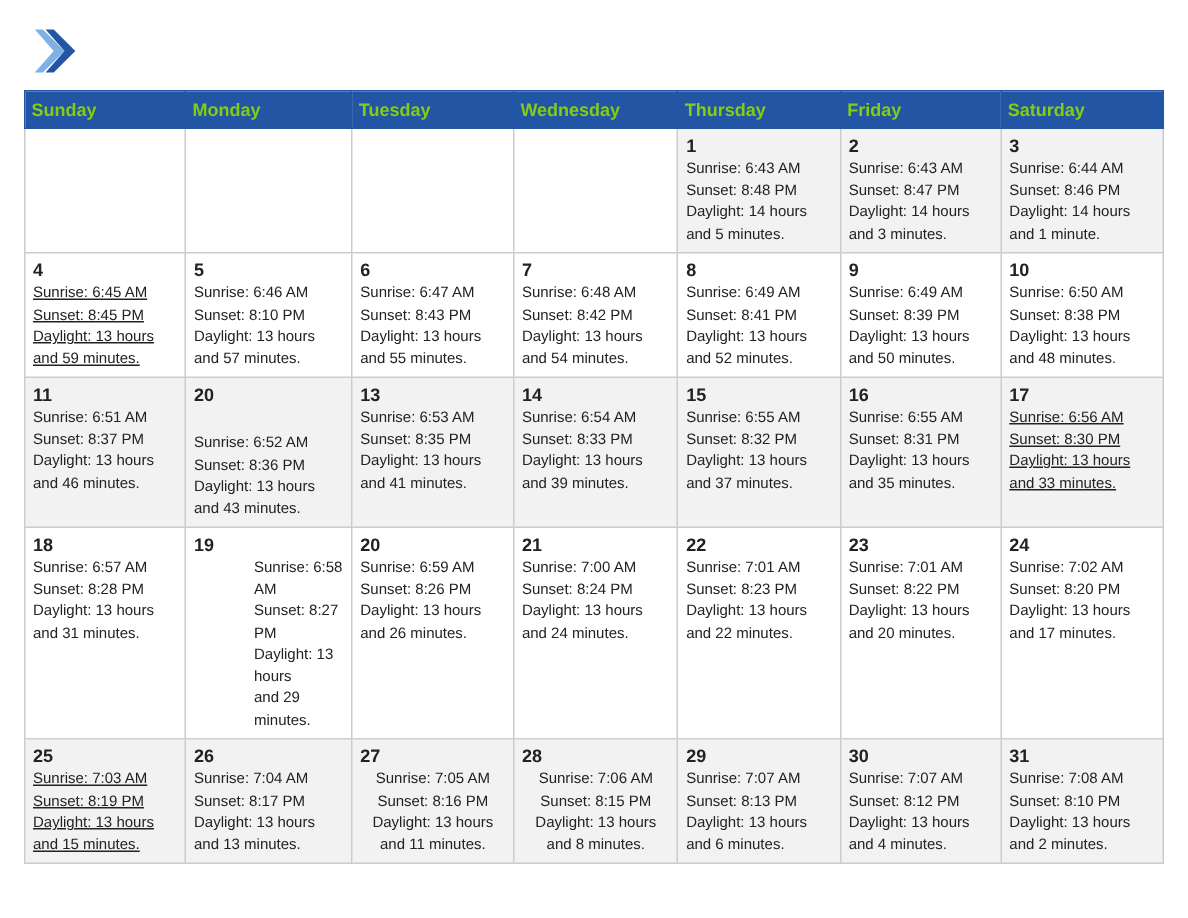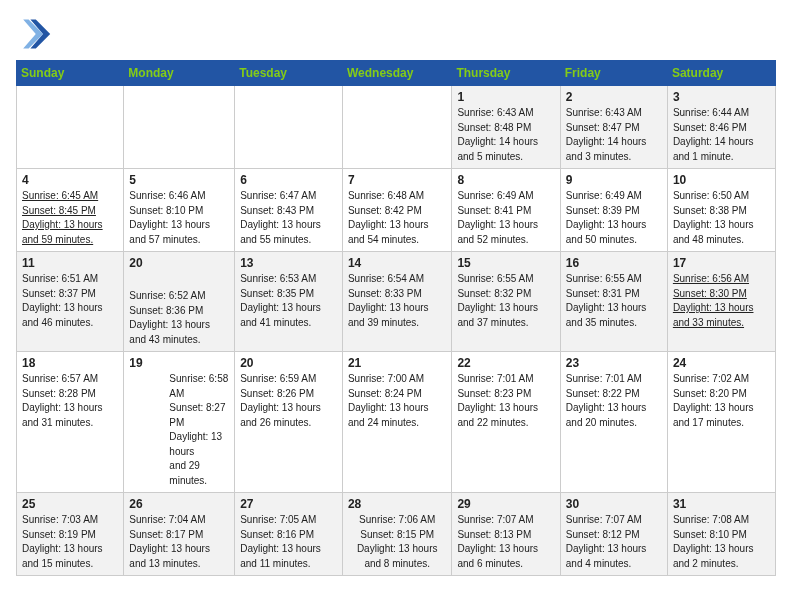--- a/index.html
+++ b/index.html
@@ -302,35 +302,35 @@
           <div class="day-num">24</div>
           <div class="day-info" style="white-space: pre-line;">Sunrise: 7:02 AM
 Sunset: 8:20 PM
 Daylight: 13 hours
 and 17 minutes.</div>
         </td>
       </tr>
       <tr>
         <td>
           <div class="day-num">25</div>
-          <div class="day-info" style="white-space: pre-line;">Sunrise: 7:03 AM
+          <div class="day-info" style="white-space: pre-line; text-decoration: underline;">Sunrise: 7:03 AM
 Sunset: 8:19 PM
 Daylight: 13 hours
 and 15 minutes.</div>
         </td>
         <td>
           <div class="day-num">26</div>
           <div class="day-info" style="white-space: pre-line;">Sunrise: 7:04 AM
 Sunset: 8:17 PM
 Daylight: 13 hours
 and 13 minutes.</div>
         </td>
         <td>
           <div class="day-num">27</div>
-          <div class="day-info" style="white-space: pre-line;">Sunrise: 7:05 AM
+          <div class="day-info" style="white-space: pre-line; text-align: center;">Sunrise: 7:05 AM
 Sunset: 8:16 PM
 Daylight: 13 hours
 and 11 minutes.</div>
         </td>
         <td>
           <div class="day-num">28</div>
           <div class="day-info" style="white-space: pre-line; text-align: center;">Sunrise: 7:06 AM
 Sunset: 8:15 PM
 Daylight: 13 hours
 and 8 minutes.</div>

